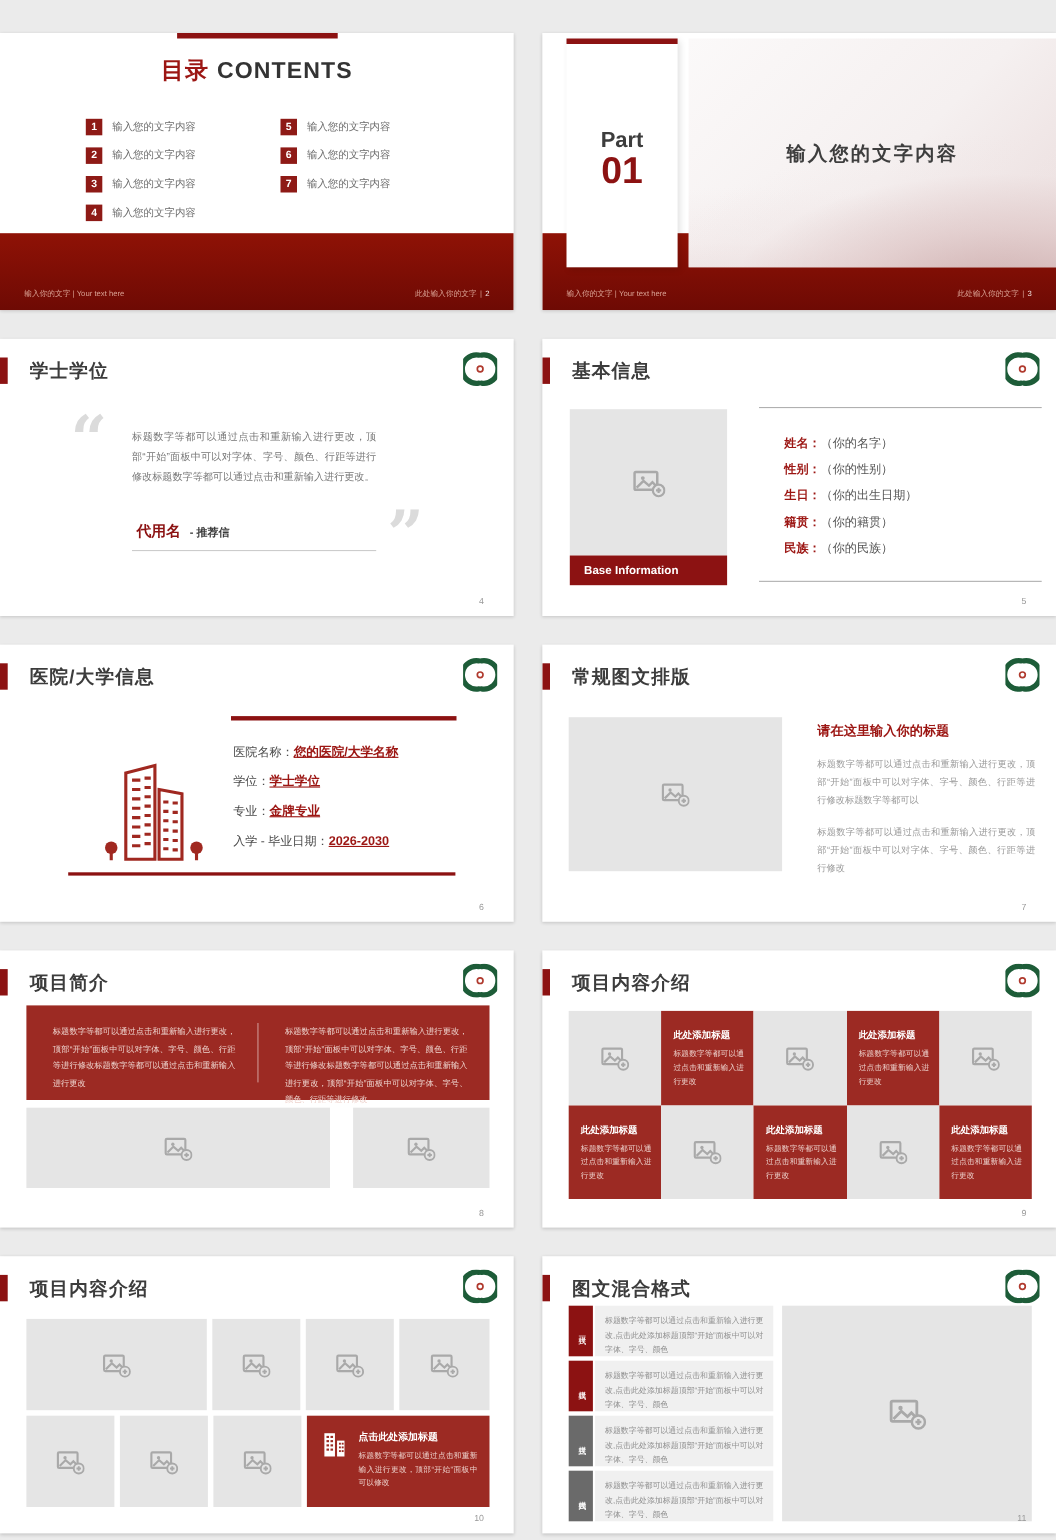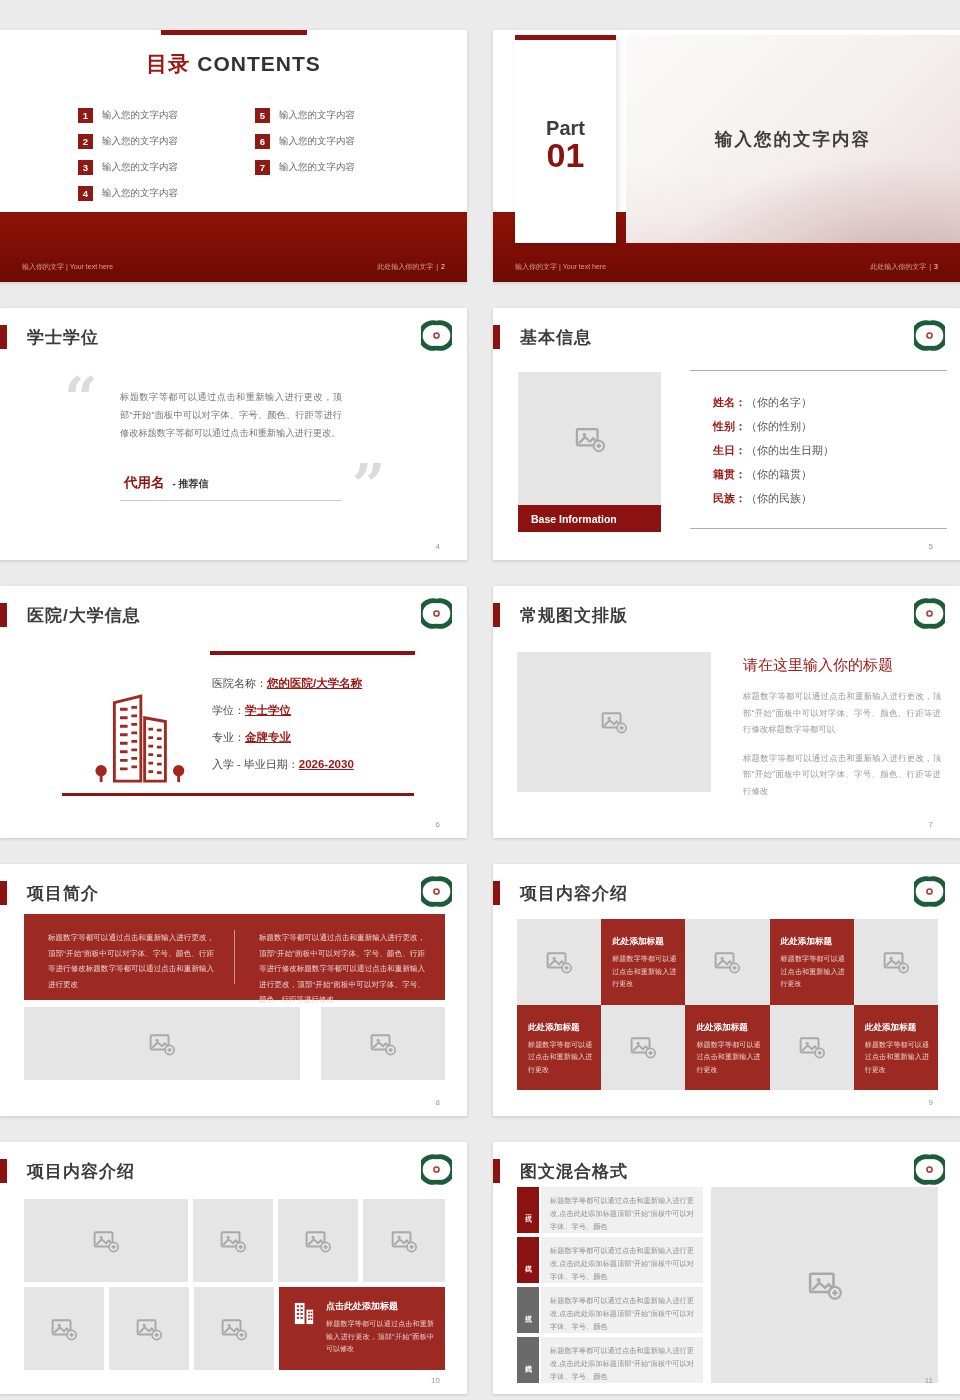--- a/index.html
+++ b/index.html
@@ -82,21 +82,21 @@
   .h6-topbar{position:absolute;left:210px;top:65px;width:205px;height:4px;background:#8c1212;}
   .bldg{position:absolute;left:86px;top:100px;width:104px;height:107px;}
   .bldg svg{width:100%;height:100%;}
   .h6-rows{position:absolute;left:212px;top:90px;display:flex;flex-direction:column;gap:12px;}
   .h6-row{font-size:11px;color:#4a4a4a;}
   .h6-val{font-weight:700;color:#9c1613;font-size:11.5px;text-decoration:underline;}
   .h6-ground{position:absolute;left:62px;top:207px;width:352px;height:3px;background:#8c1212;}
   
   .ph7{left:24px;top:66px;width:194px;height:140px;}
   .col7{position:absolute;left:250px;top:70px;width:198px;}
-  .sub7{font-size:15px;font-weight:400;color:#9c1613;margin-bottom:13px;}
+  .sub7{font-size:12px;font-weight:700;color:#9c1613;margin-bottom:13px;}
   .p7{font-size:8.4px;color:#999;line-height:16.5px;text-align:justify;margin-bottom:12px;}
   
   .red8{position:absolute;left:24px;top:50px;width:421px;height:86px;background:#9c2a23;display:flex;}
   .red8 .c{flex:1;padding:16px 20px 0 24px;font-size:7.5px;color:#eed3cd;line-height:15.5px;text-align:justify;}
   .red8 .div{width:1px;background:rgba(255,255,255,.5);margin:16px 0;}
   .ph8a{left:24px;top:143px;width:276px;height:73px;}
   .ph8b{left:321px;top:143px;width:124px;height:73px;}
   
   .grid9{position:absolute;left:24px;top:55px;width:421px;height:171px;
     display:grid;grid-template-columns:repeat(5,1fr);grid-template-rows:1fr 1fr;}

